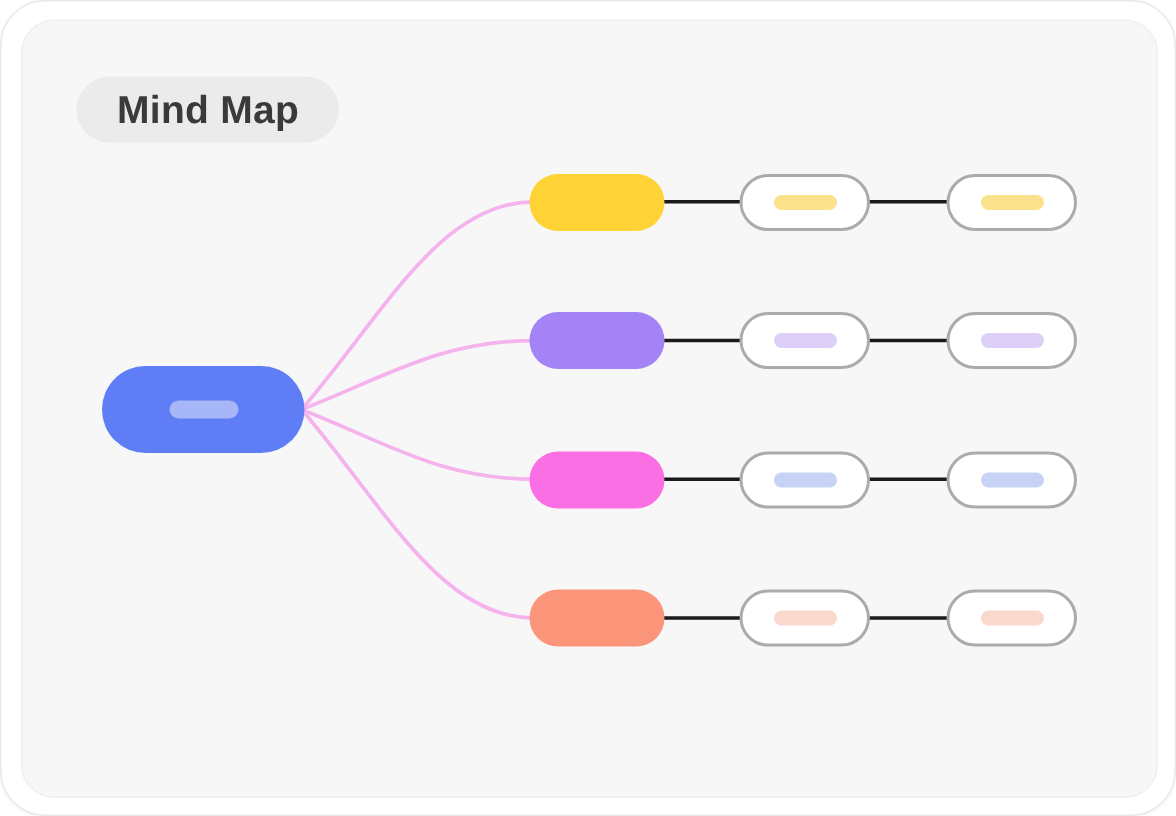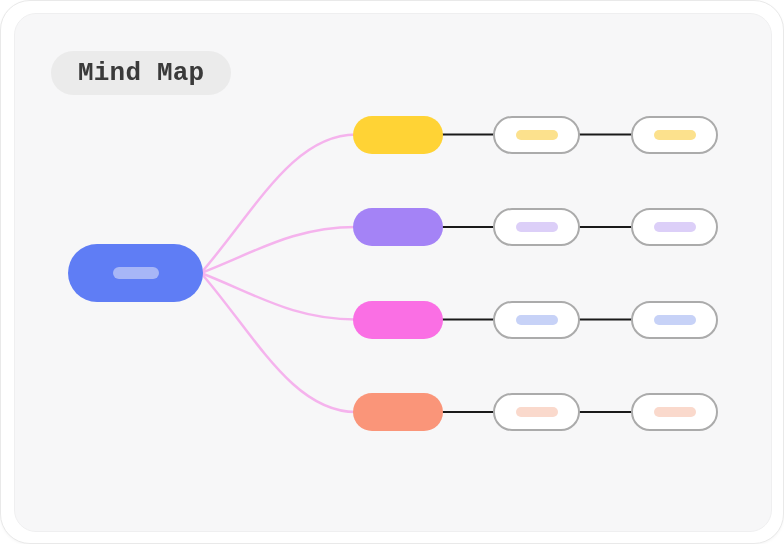--- a/index.html
+++ b/index.html
@@ -1,20 +1,19 @@
 <!DOCTYPE html>
 <html><head>
 <meta charset="utf-8">
 <style>
   html,body{margin:0;padding:0;background:#ffffff;font-family:"Liberation Sans",sans-serif;}
   .card{
     position:relative;width:784px;height:544px;box-sizing:border-box;
     border-radius:30px;border:1px solid #e9e9e9;overflow:hidden;
     box-shadow:0 1px 3px rgba(0,0,0,0.04);
-    font-family:Liberation Mono, monospace;
   }
   .canvas{
     position:absolute;left:13px;top:12px;width:758px;height:519px;box-sizing:border-box;
     border-radius:22px;border:1px solid #efeff0;
   }
   .badge{
     position:absolute;left:36px;top:37px;height:44px;padding:0 27px;
     border-radius:22px;display:flex;align-items:center;justify-content:center;
     font-size:26px;font-weight:600;letter-spacing:0.2px;
   }

